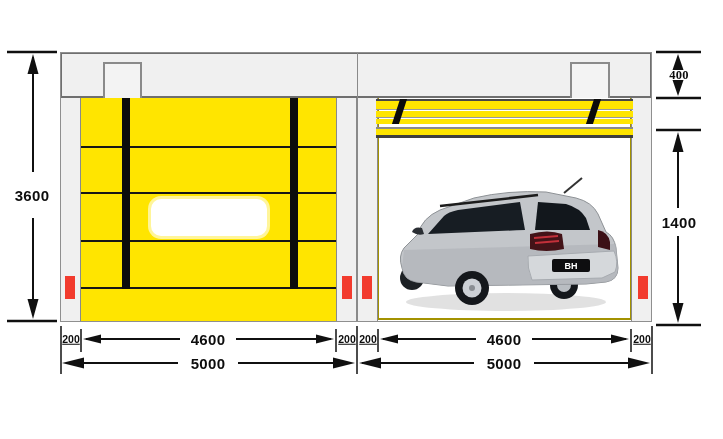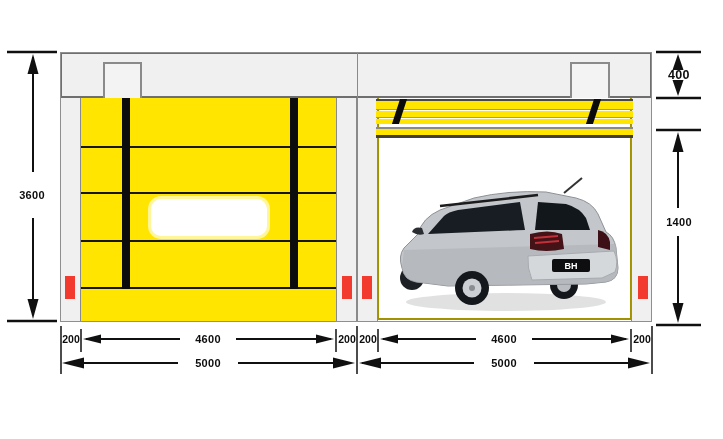--- a/index.html
+++ b/index.html
@@ -38,22 +38,22 @@
   .roll.gline1{top:109px;height:1px;background:#9a9a9a;}
   .roll.band2{top:111px;height:6px;background:var(--curtain-yellow,#ffe500);}
   .roll.gline2{top:117px;height:1px;background:#9a9a9a;}
   .roll.band3{top:119px;height:5px;background:var(--curtain-yellow,#ffe500);}
   .roll.bottombar{top:127px;height:11px;background:var(--curtain-yellow,#ffe500);
                   border-top:2px solid #8a8a8a;border-bottom:3px solid #3f3f3f;box-sizing:border-box;}
   .slantmark{top:99px;width:7px;height:25px;background:#0b0b0b;transform:skewX(-18deg);}
   .slantmark.m1{left:396px;} .slantmark.m2{left:590px;}
   
   .dim{position:absolute;transform:translate(-50%,-50%);color:#0d0d0d;font-weight:bold;
-       font-size:11px;line-height:1;white-space:nowrap;letter-spacing:0.3px;}
-  .dim.small{font-size:10.5px;letter-spacing:0;}
+       font-size:15px;line-height:1;white-space:nowrap;letter-spacing:0.3px;}
+  .dim.small{font-size:10.5px;letter-spacing:0;text-decoration:underline;}
   svg.overlay{position:absolute;left:0;top:0;pointer-events:none;}
   .car-svg{position:absolute;left:388px;top:172px;}
 </style>
 </head>
 <body>
 
 <div id="scene">
 
   <div class="abs lintel"></div>
   <div class="abs motor-box left"></div>
@@ -186,21 +186,21 @@
 
     <g stroke="#101010" stroke-width="2">
       <path d="M362,363 H474"></path>
         <path d="M534,363 H646"></path>
     </g>
     <polygon points="359,363 381,357.5 381,368.5" fill="#101010"></polygon>
     <polygon points="650,363 628,357.5 628,368.5" fill="#101010"></polygon>
   </svg>
 
   <span class="dim" style="left:32px;top:195px;">3600</span>
-  <span class="dim" style="left:679px;top:75px;font-size:12.5px;">400</span>
+  <span class="dim" style="left:679px;top:75px;font-size:12.5px;font-family:Liberation Serif, serif;">400</span>
   <span class="dim" style="left:679px;top:222px;">1400</span>
 
   <span class="dim small" style="left:71px;top:339px;">200</span>
   <span class="dim" style="left:208px;top:339px;">4600</span>
   <span class="dim small" style="left:347px;top:339px;">200</span>
   <span class="dim" style="left:208px;top:363px;">5000</span>
 
   <span class="dim small" style="left:368px;top:339px;">200</span>
   <span class="dim" style="left:504px;top:339px;">4600</span>
   <span class="dim small" style="left:642px;top:339px;">200</span>

